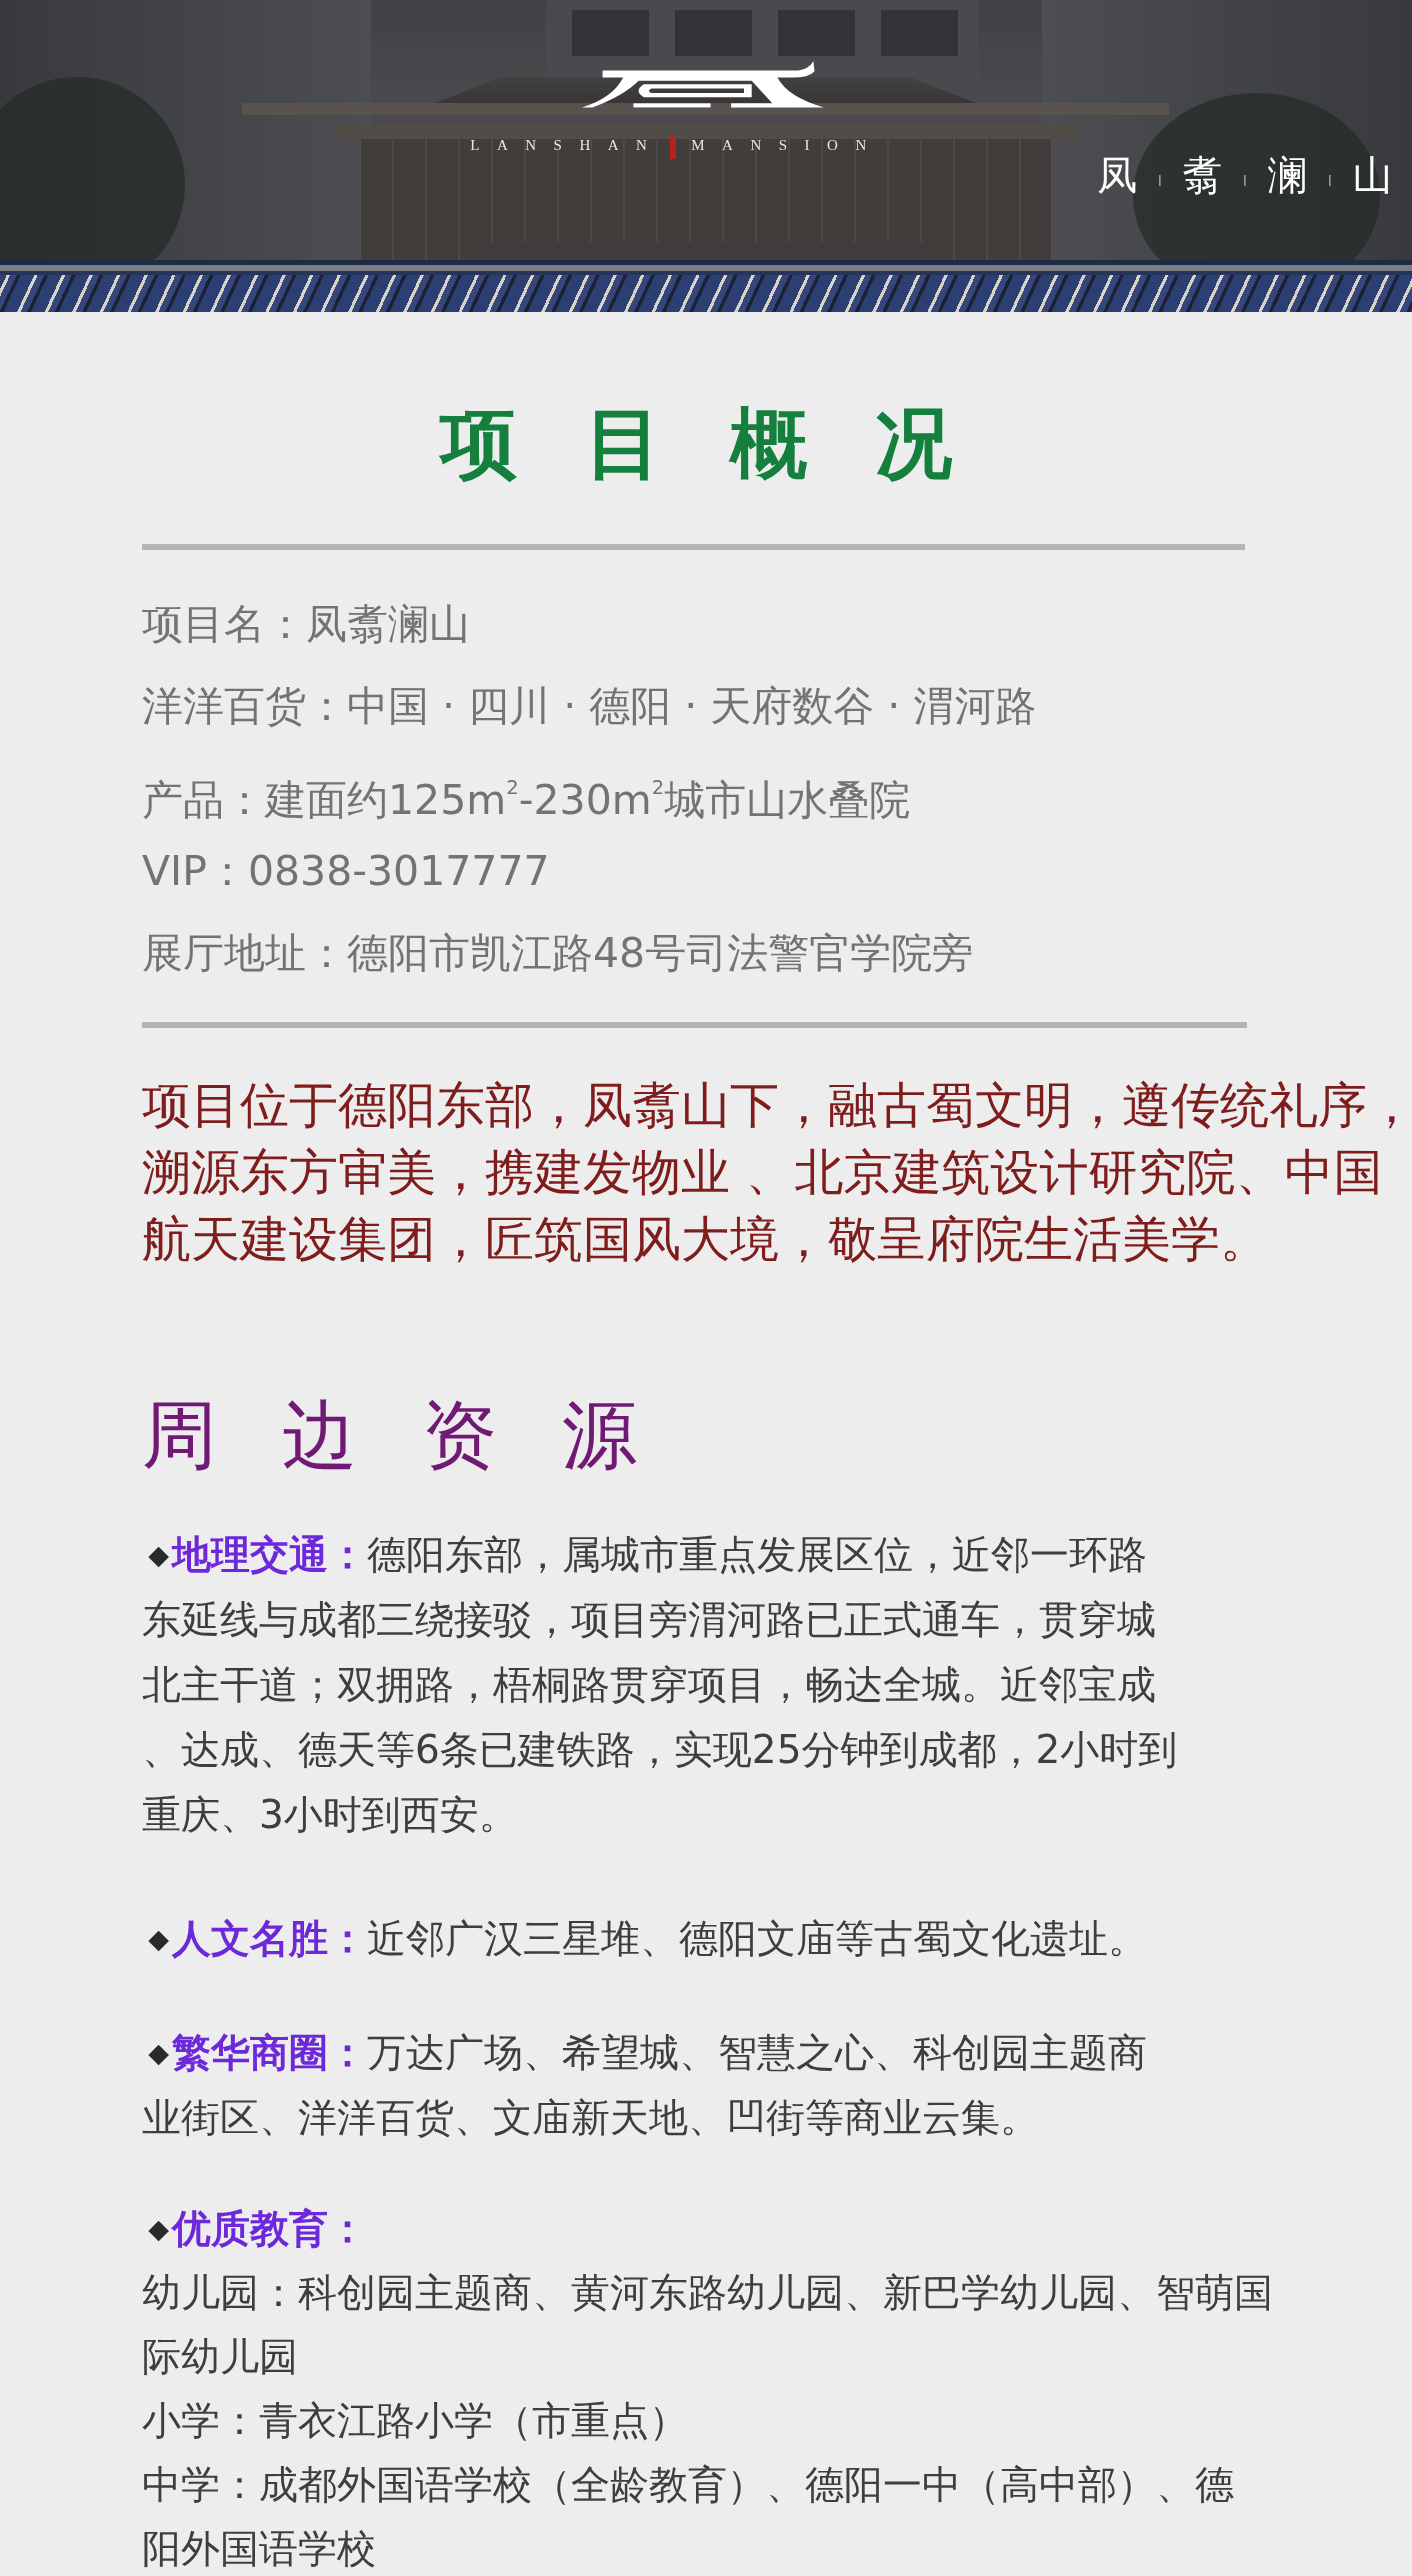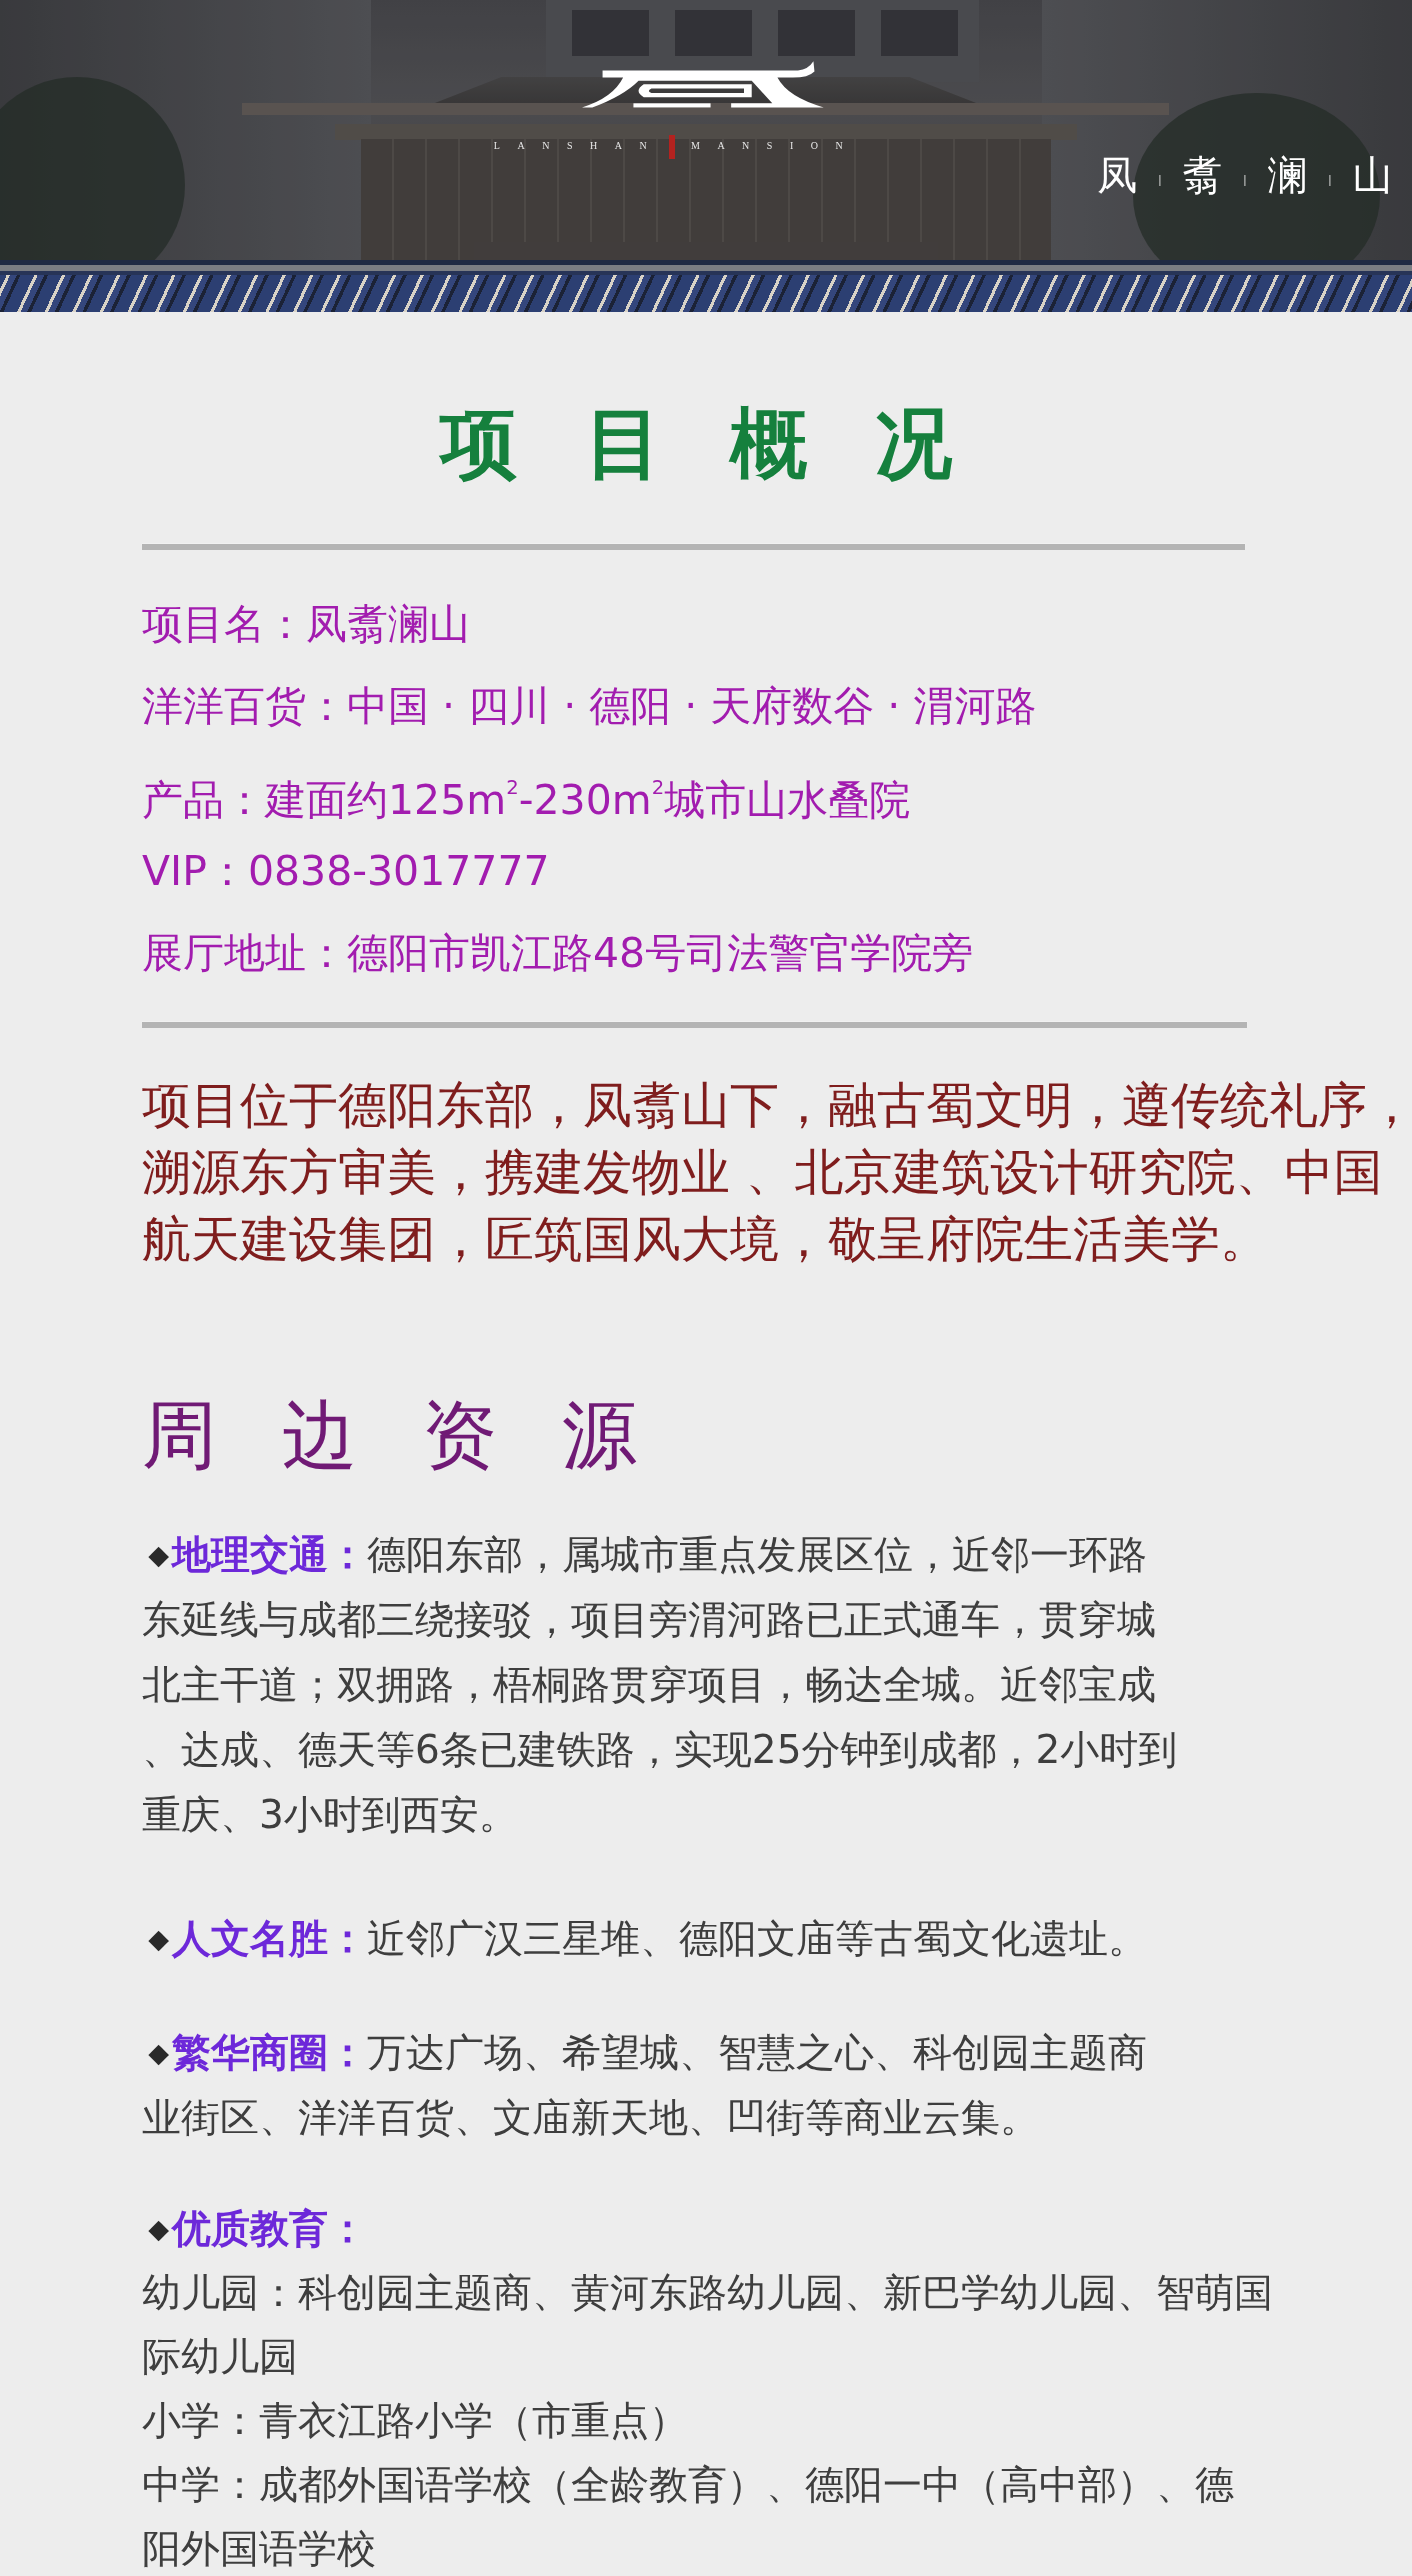--- a/index.html
+++ b/index.html
@@ -37,21 +37,21 @@
   .hero .steps { position: absolute; left: 474px; top: 242px; width: 464px; height: 31px; background: #4a4542; }
   .hero .tree { position:absolute; border-radius:50%; background: rgba(35,45,38,0.75); }
   .hero .overlay { position:absolute; inset:0; background: rgba(40,40,44,0.25); }
 
   .logo {
     position: absolute; left: 582px; top: 56px; width: 252px; height: 54px;
   }
   .logo svg { width: 100%; height: 100%; }
   .en-name {
     position: absolute; left: 0; width: 1354px; top: 135px; height: 18.5px;
-    text-align: center; color: #e8e8e8; font-size: 10px; letter-spacing: 17.5px;
+    text-align: center; color: #e8e8e8; font-size: 15px; letter-spacing: 17.5px;
     font-family: "Liberation Serif", serif;
   }
   .en-name .seal {
     display: inline-block; width: 6.2px; height: 24px; background: #b3221f;
     vertical-align: middle; margin: 0 15.5px 0 5.2px;
   }
   .cn-name {
     position: absolute; left: 0; width: 1413px; top: 148px; height: 52px;
     text-align: right; color: #ffffff; font-size: 40px; letter-spacing: 20.6px;
     font-family: "DejaVu Serif", serif;
@@ -75,21 +75,21 @@
   .divider {
     position: absolute; left: 142px; width: 1103px; height: 6.2px;
     background: #b4b4b4;
     box-shadow: 0 -1.5px 1px #f5f5f5;
   }
   .divider.d1 { top: 544px; }
   .divider.d2 { top: 1022px; width: 1105px; }
 
   .info-line {
     position: absolute; left: 142px; font-size: 41px; line-height: 52px; height: 52px;
-    color: #a21caf; white-space: nowrap;
+    color: #737373; white-space: nowrap;
   }
   .info-line sup { font-size: 19.6px; vertical-align: 19.6px; }
 
   .para {
     position: absolute; left: 142px; top: 1072px; width: 1123px;
     font-size: 49px; line-height: 67px; color: #7f1d1d;
   }
   .para .ln { display:block; white-space: nowrap; }
 
   .section-heading {

